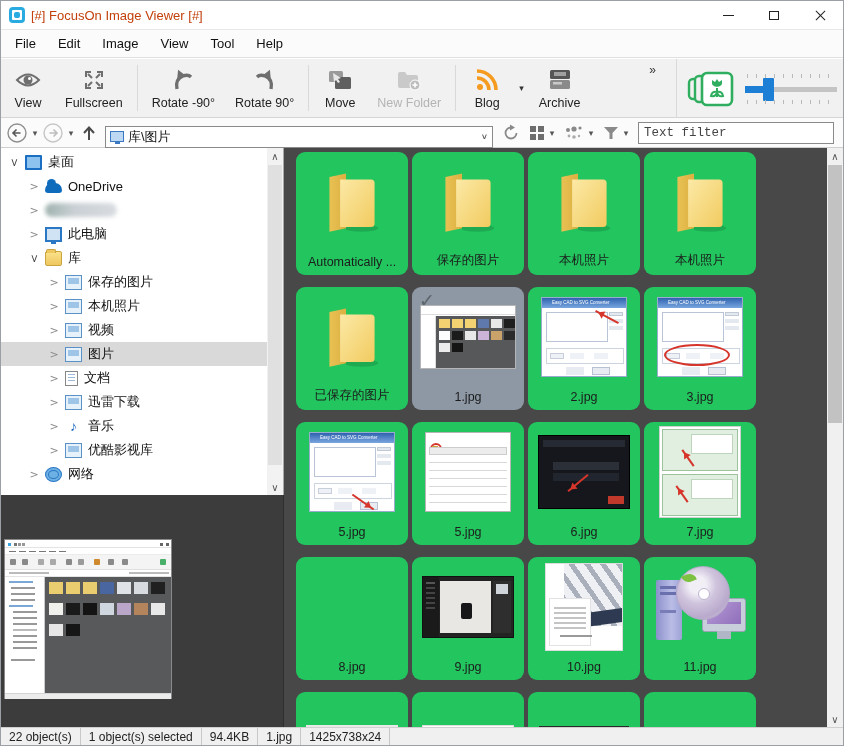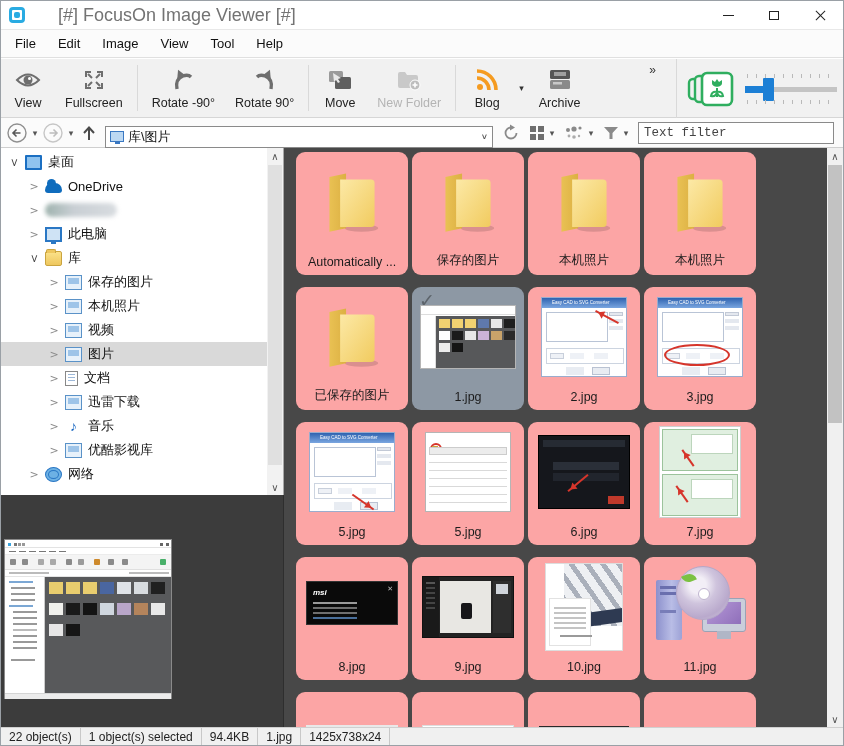--- a/index.html
+++ b/index.html
@@ -4,21 +4,21 @@
 <style>
   * { box-sizing: border-box; margin: 0; padding: 0; }
   html,body { width:844px; height:746px; }
   body { font-family:"Liberation Sans", sans-serif; background:#fff; overflow:hidden; }
   .window { position:relative; width:844px; height:746px; background:#fff; border:1px solid #9aa0a6; }
 
   
   .titlebar { position:absolute; top:0; left:0; right:0; height:28px; background:#fff; display:flex; align-items:center; }
   .app-icon { width:16px; height:16px; margin:0 6px 0 8px; border:3px solid #29abe2; border-radius:4px; position:relative; background:#fff; }
   .app-icon::after { content:""; position:absolute; left:2px; top:2px; width:6px; height:6px; background:#29abe2; border-radius:2px; }
-  .title-text { font-size:18px; color:#737373;margin-left:27px; }
+  .title-text { font-size:13px; color:#c2410c; }
   .win-controls { position:absolute; right:0; top:0; height:28px; display:flex; }
   .win-btn { width:46px; height:28px; display:flex; align-items:center; justify-content:center; }
   .glyph-min { width:11px; height:1px; background:#222; }
   .glyph-max { width:10px; height:9px; border:1px solid #222; }
   .glyph-close { position:relative; width:11px; height:11px; }
   .glyph-close::before,.glyph-close::after { content:""; position:absolute; left:-1px; top:5px; width:13px; height:1px; background:#222; }
   .glyph-close::before { transform:rotate(45deg); } .glyph-close::after { transform:rotate(-45deg); }
 
   
   .menubar { position:absolute; top:28px; left:0; right:0; height:29px; background:#fbfbfb; border-top:1px solid #e8e8e8; border-bottom:1px solid #e0e0e0; display:flex; align-items:center; padding-left:14px; }
@@ -99,21 +99,21 @@
   .pw-tree::after { content:""; position:absolute; left:4px; top:4px; width:24px; height:2px; background:#7ba7d4; box-shadow:2px 6px #999, 2px 12px #999, 2px 18px #999, 0 24px #7ba7d4, 4px 30px #999, 4px 36px #999, 4px 42px #999, 4px 48px #bbb, 4px 54px #999, 4px 60px #999, 4px 66px #999, 2px 78px #999; }
   .pw-grid { flex:1; background:#58595b; position:relative; }
   .pw-grid .r1 { position:absolute; left:4px; top:5px; width:14px; height:12px; background:#e9cd6e; box-shadow:17px 0 #e9cd6e, 34px 0 #e9cd6e, 51px 0 #4a66a0, 68px 0 #dfe3e8, 85px 0 #d8dce0, 102px 0 #202020; }
   .pw-grid .r2 { position:absolute; left:4px; top:26px; width:14px; height:12px; background:#f0f0ec; box-shadow:17px 0 #1a1a1a, 34px 0 #141414, 51px 0 #cfd6de, 68px 0 #b9a6c9, 85px 0 #b4845c, 102px 0 #e8e8e8; }
   .pw-grid .r3 { position:absolute; left:4px; top:47px; width:14px; height:12px; background:#e6e6e6; box-shadow:17px 0 #161616; }
   .pw-status { height:6px; background:#ececec; border-top:1px solid #d5d5d5; }
 
   
   .gridpane { position:absolute; left:283px; top:0; right:0; bottom:0; background:#484848; overflow:hidden; }
   .tiles { position:absolute; left:0; top:0; right:16px; bottom:0; padding:4px 0 0 12px; display:flex; flex-wrap:wrap; align-content:flex-start; column-gap:4px; row-gap:12px; }
-  .tile { width:112px; height:123px; background:#fca5a5; border-radius:9px; position:relative; }
+  .tile { width:112px; height:123px; background:#22c55e; border-radius:9px; position:relative; }
   .tile.sel { background:#8d98a4; }
   .tile-label { position:absolute; left:3px; right:3px; bottom:6px; text-align:center; font-size:12.5px; color:#1c1c1c; white-space:nowrap; overflow:hidden; }
   .check { position:absolute; left:7px; top:2px; font-size:19px; font-weight:bold; color:#5d646b; font-family:"DejaVu Sans",sans-serif; }
   .thumb { position:absolute; left:0; top:0; right:0; bottom:24px; display:flex; align-items:center; justify-content:center; }
   .folder-svg { width:76px; height:76px; }
 
   
   .t-appshot { width:96px; height:64px; background:#fff; border:1px solid #b5b5b5; position:relative; }
   .t-appshot .bar { height:9px; border-bottom:1px solid #ddd; }
   .t-appshot .body { position:absolute; top:10px; left:0; right:0; bottom:0; display:flex; }
@@ -634,27 +634,20 @@
               <div class="p" style="top:2px"></div>
                 <div class="p" style="top:47px"></div>
               <div class="red-arrow" style="left:18px; top:30px; transform:rotate(55deg); width:20px;"></div>
               <div class="red-arrow" style="left:12px; top:66px; transform:rotate(55deg); width:20px;"></div>
             </div>
           </div>
           <div class="tile-label">7.jpg</div>
         </div>
 
         <div class="tile">
-          <div class="thumb">
-            <div class="t-msi">
-                <span class="logo">msi</span>
-                <div class="lines"></div>
-                <span class="x">✕</span>
-              </div>
-          </div>
           <div class="tile-label">8.jpg</div>
         </div>
 
         <div class="tile">
           <div class="thumb">
             <div class="t-cam">
                 <div class="sb"></div>
                 <div class="view"></div>
                 <div class="prod"></div>
                 <div class="rp"></div>

